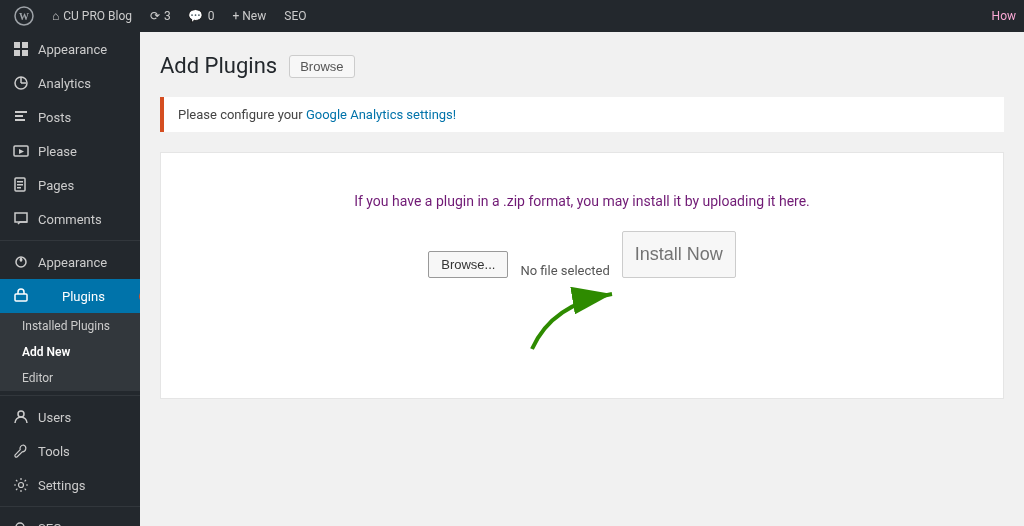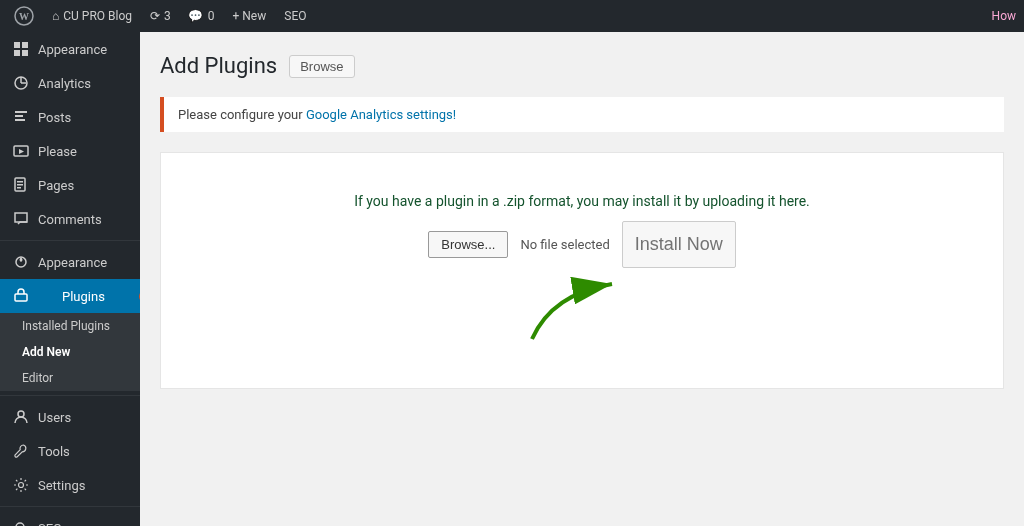--- a/index.html
+++ b/index.html
@@ -67,22 +67,22 @@
       cursor: pointer;
       font-size: 13px;
     }
 
     
     .notice { background: #fff; border-left: 4px solid #d54e21; padding: 10px 14px; margin-bottom: 20px; font-size: 13px; color: #444; }
     .notice a { color: #0073aa; text-decoration: none; }
 
     
     .upload-section { background: #fff; border: 1px solid #e5e5e5; padding: 40px 20px; text-align: center; }
-    .upload-info-text { color: #14532d; font-size: 14px; margin-bottom: 12px; }
-    .upload-controls { display: flex; align-items: center; justify-content: center; gap: 12px; }
+    .upload-info-text { color: #701a75; font-size: 14px; margin-bottom: 22px; }
+    .upload-controls { display: flex; align-items: flex-end; justify-content: center; gap: 12px; }
     .browse-btn {
       background: #f7f7f7;
       border: 1px solid #999;
       color: #333;
       padding: 5px 12px;
       cursor: pointer;
       font-size: 13px;
       border-radius: 2px;
     }
     .no-file-text { color: #555; font-size: 13px; }

